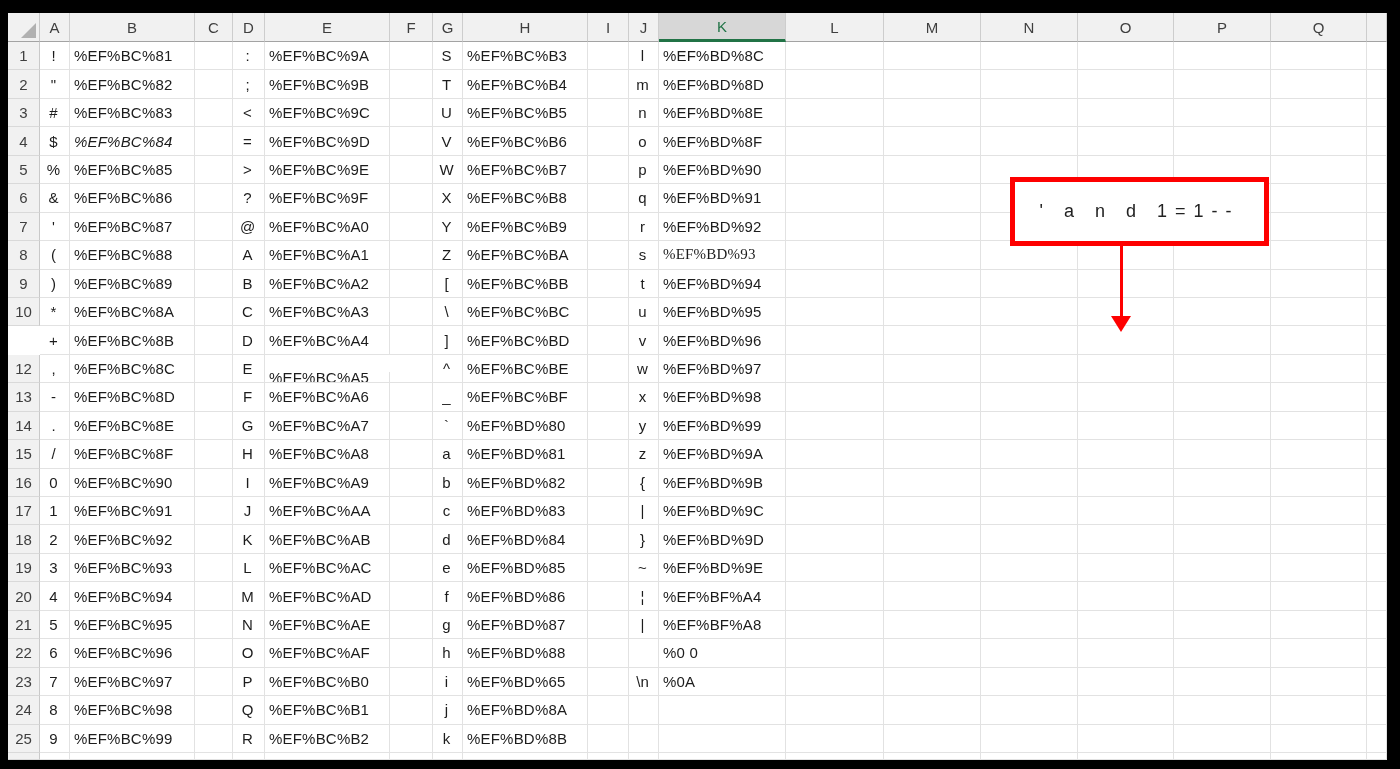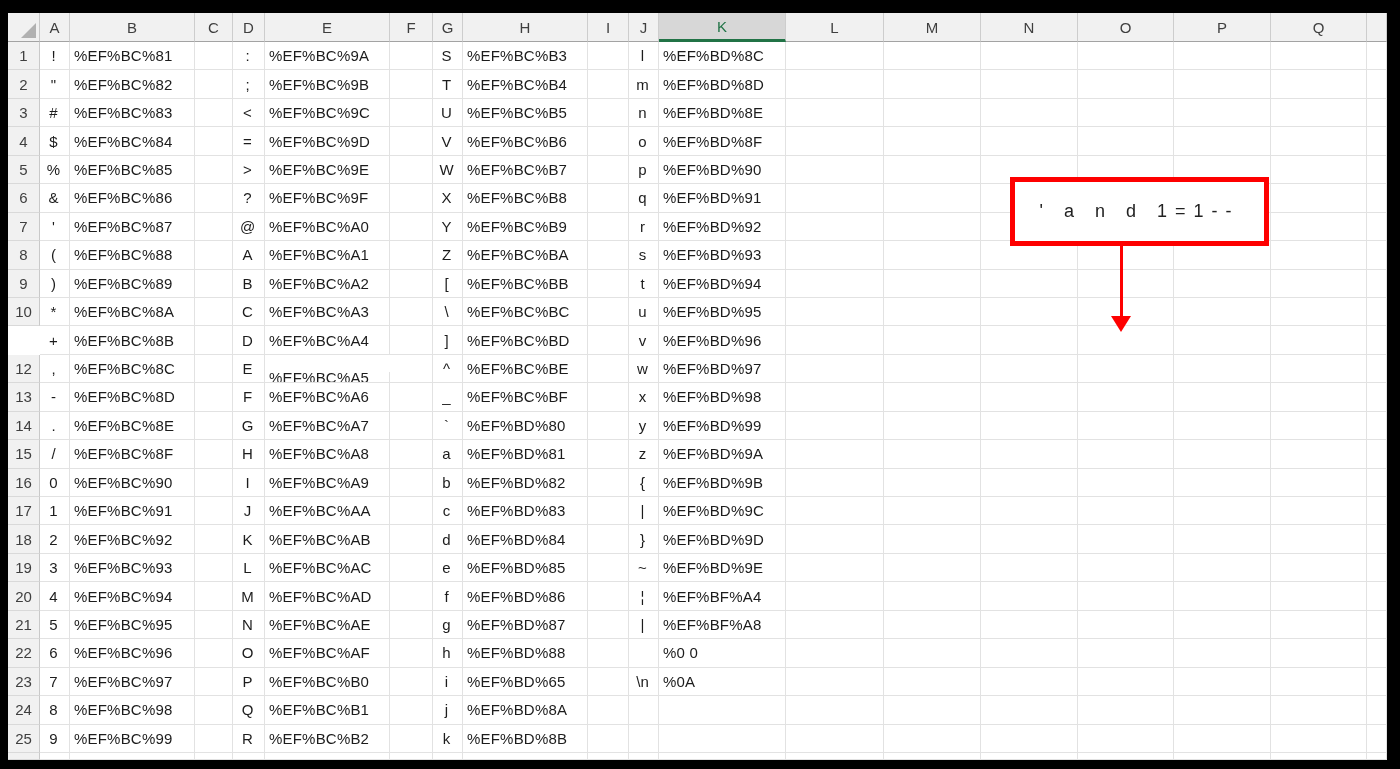--- a/index.html
+++ b/index.html
@@ -124,21 +124,21 @@
           <div class="cell" style="width: 97px;"></div>
           <div class="cell" style="width: 97px;"></div>
           <div class="cell" style="width: 96px;"></div>
           <div class="cell" style="width: 97px;"></div>
           <div class="cell" style="width: 96px;"></div>
           <div class="cell" style="width: 20px;"></div>
         </div>
         <div class="grid-row">
           <div class="row-header" style="width: 32px;">4</div>
           <div class="cell char" style="width: 30px;">$</div>
-          <div class="cell code" style="width: 125px;">%EF%BC%84</div>
+          <div class="cell code" style="width: 125px; font-style: italic;">%EF%BC%84</div>
           <div class="cell" style="width: 38px;"></div>
           <div class="cell char" style="width: 32px;">=</div>
           <div class="cell code" style="width: 125px;">%EF%BC%9D</div>
           <div class="cell" style="width: 43px;"></div>
           <div class="cell char" style="width: 30px;">V</div>
           <div class="cell code" style="width: 125px;">%EF%BC%B6</div>
           <div class="cell" style="width: 41px;"></div>
           <div class="cell char" style="width: 30px;">o</div>
           <div class="cell code" style="width: 127px;">%EF%BD%8F</div>
           <div class="cell" style="width: 98px;"></div>
@@ -217,21 +217,21 @@
           <div class="cell char" style="width: 30px;">(</div>
           <div class="cell code" style="width: 125px;">%EF%BC%88</div>
           <div class="cell" style="width: 38px;"></div>
           <div class="cell char" style="width: 32px;">A</div>
           <div class="cell code" style="width: 125px;">%EF%BC%A1</div>
           <div class="cell" style="width: 43px;"></div>
           <div class="cell char" style="width: 30px;">Z</div>
           <div class="cell code" style="width: 125px;">%EF%BC%BA</div>
           <div class="cell" style="width: 41px;"></div>
           <div class="cell char" style="width: 30px;">s</div>
-          <div class="cell code" style="width: 127px;">%EF%BD%93</div>
+          <div class="cell code" style="width: 127px; font-family: Liberation Serif, serif;">%EF%BD%93</div>
           <div class="cell" style="width: 98px;"></div>
           <div class="cell" style="width: 97px;"></div>
           <div class="cell" style="width: 97px;"></div>
           <div class="cell" style="width: 96px;"></div>
           <div class="cell" style="width: 97px;"></div>
           <div class="cell" style="width: 96px;"></div>
           <div class="cell" style="width: 20px;"></div>
         </div>
         <div class="grid-row">
           <div class="row-header" style="width: 32px;">9</div>

